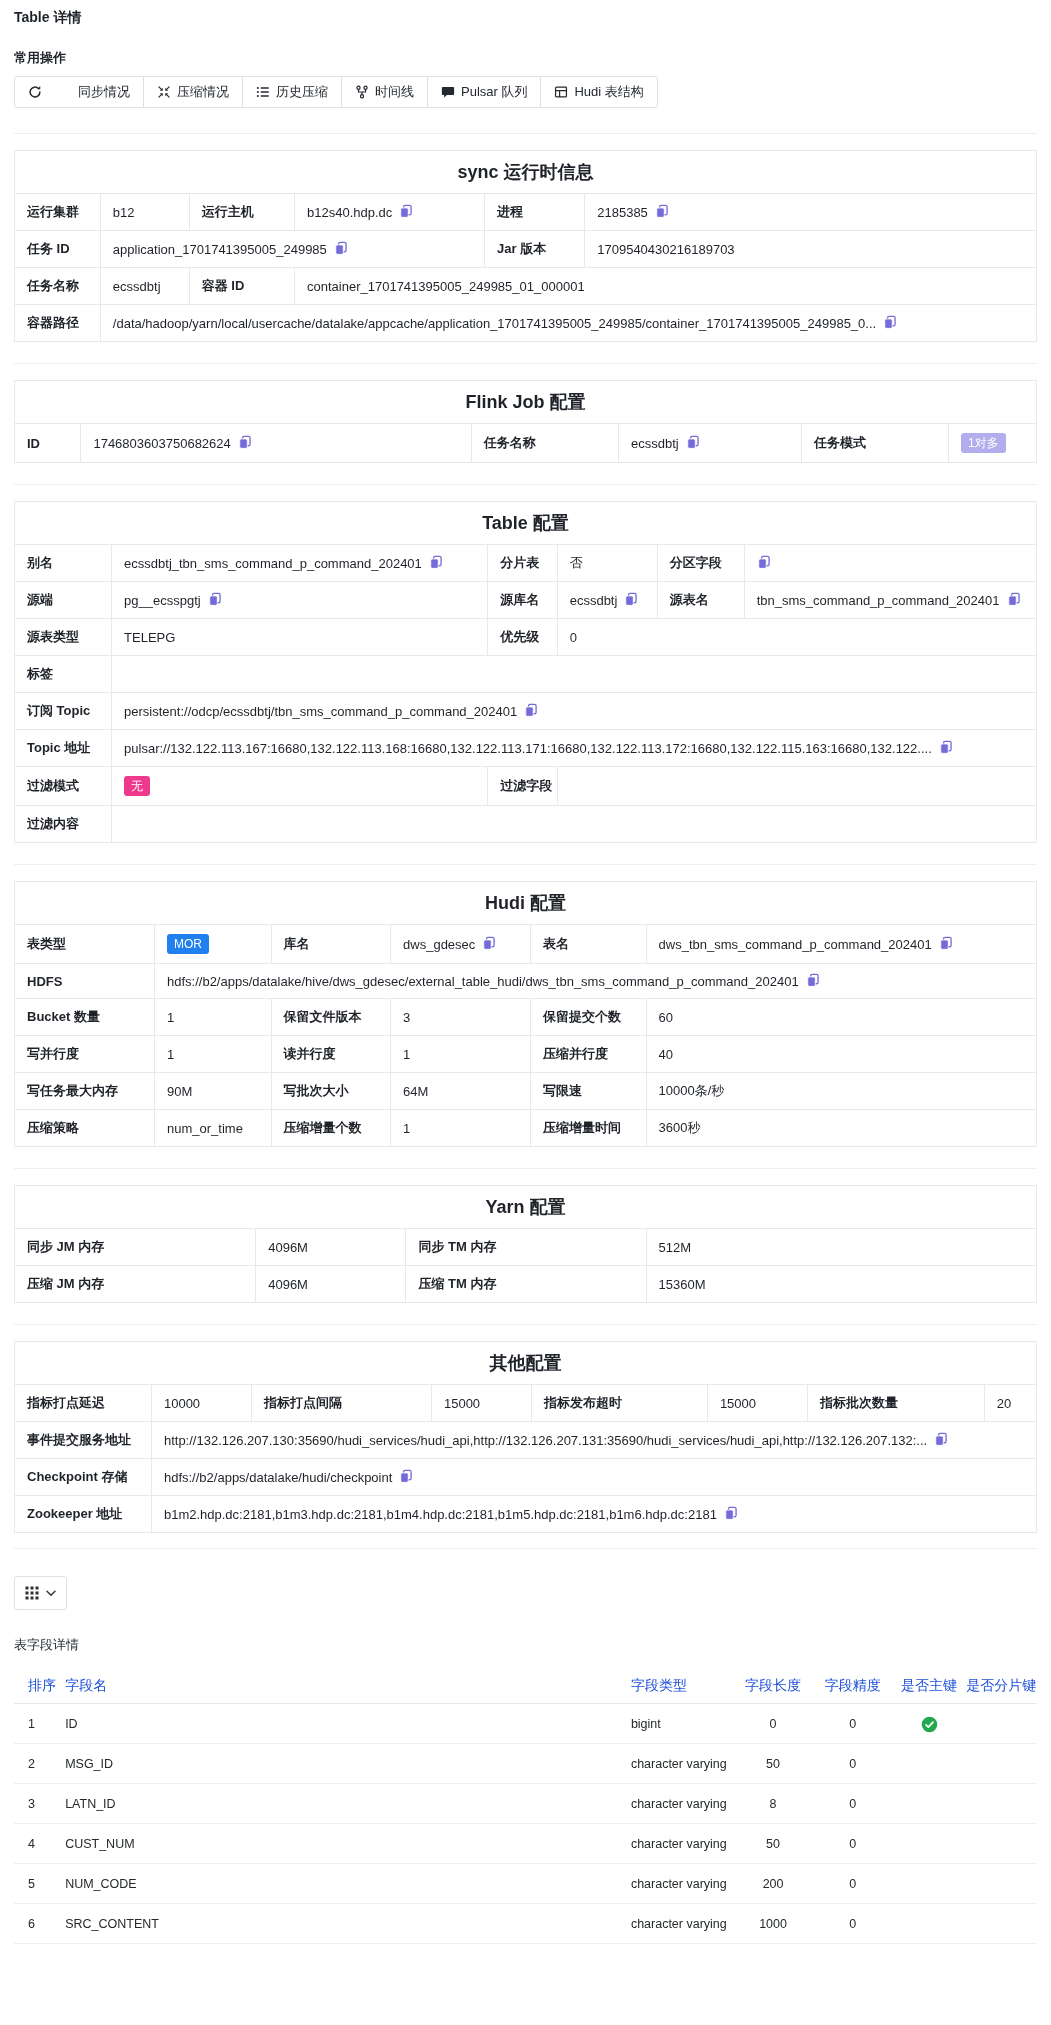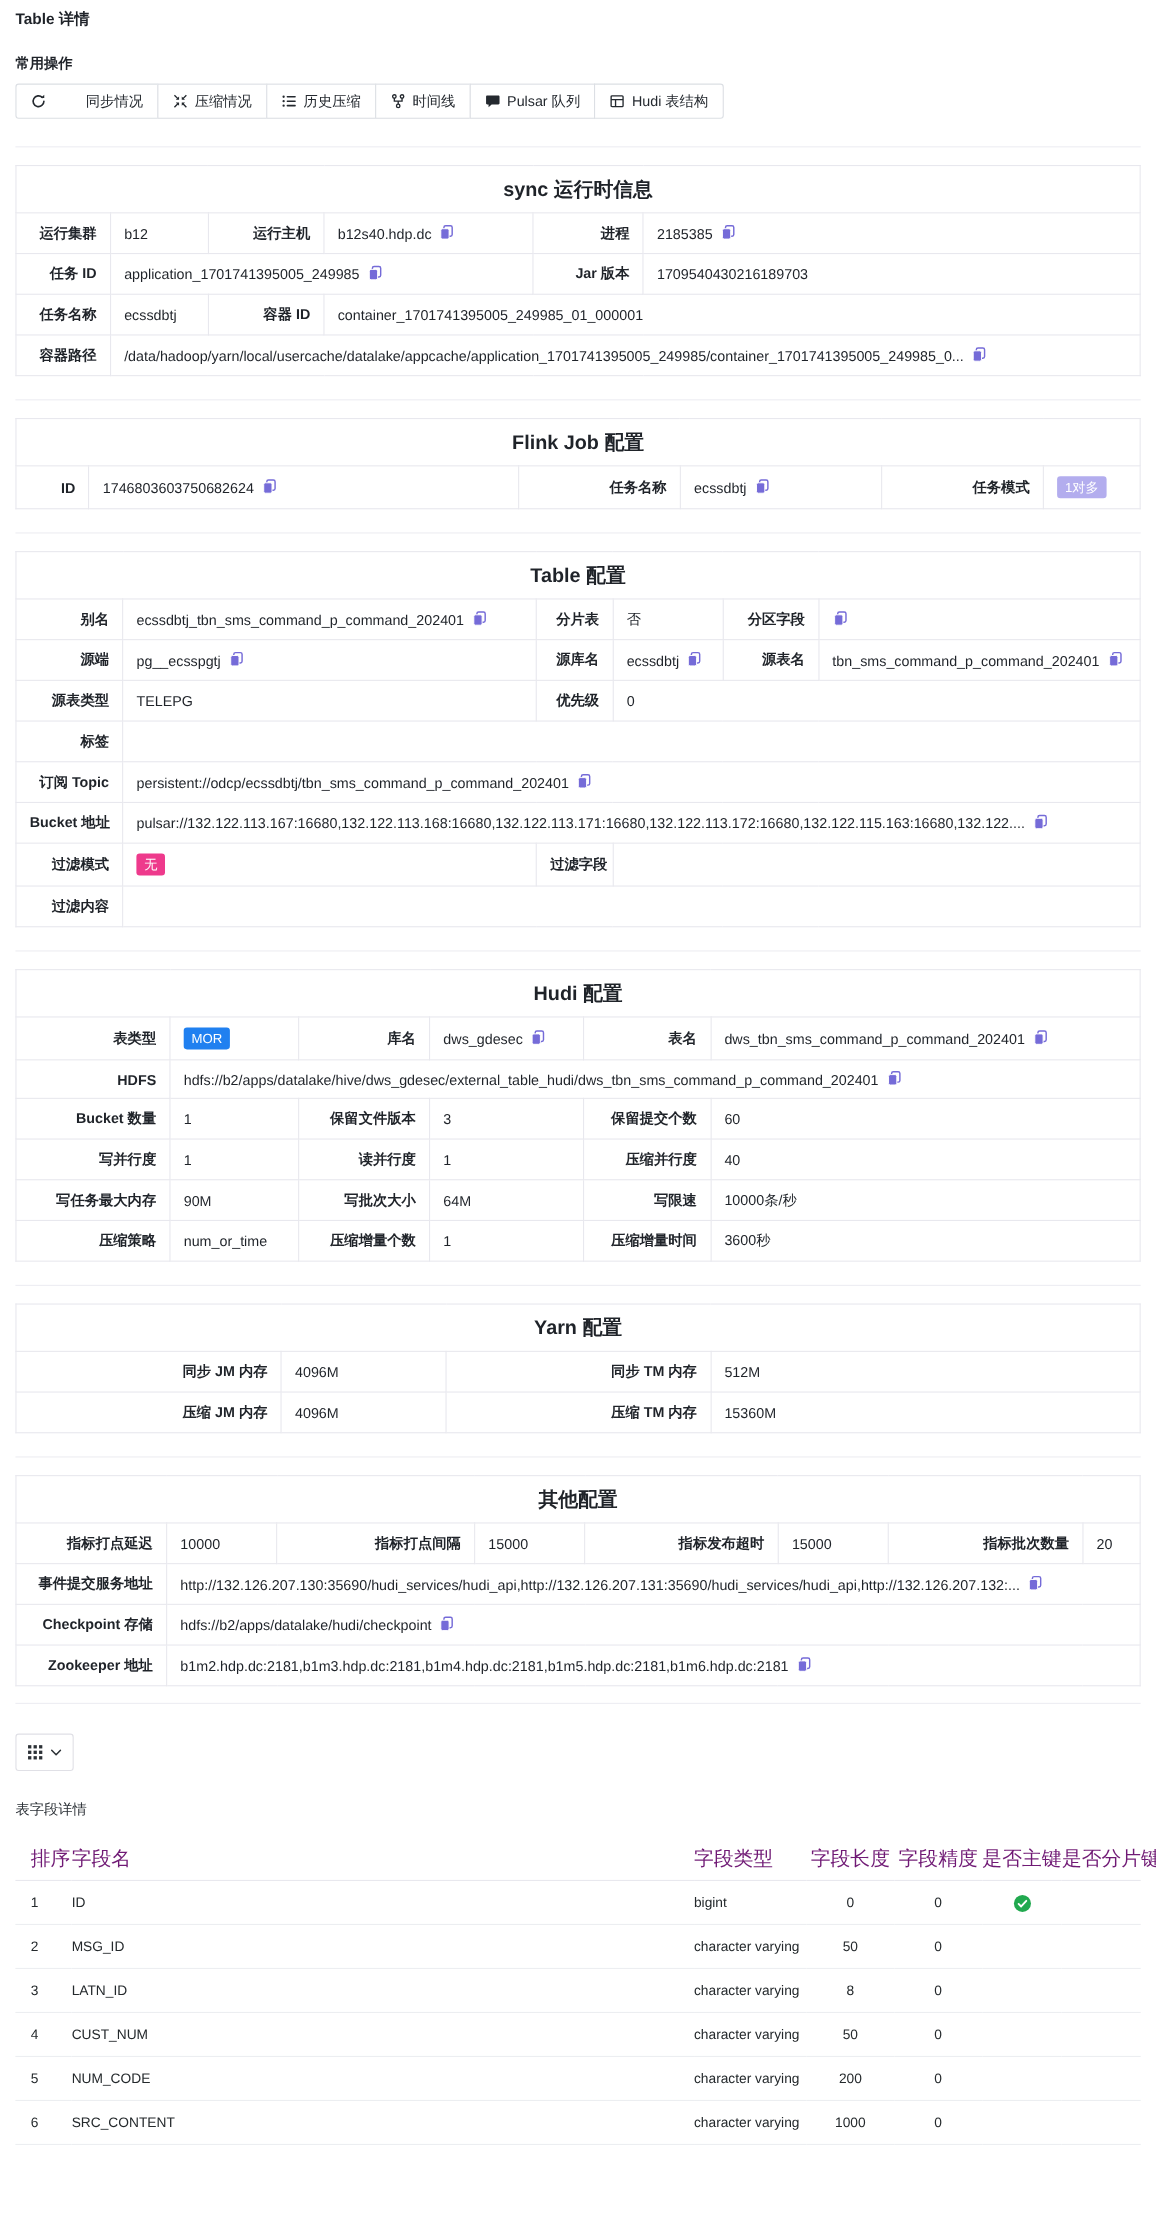--- a/index.html
+++ b/index.html
@@ -22,36 +22,36 @@
   .btn:last-child { border-radius:0 3px 3px 0; }
   .btn svg { flex:0 0 auto; }
   .divider { height:1px; background:#ededf2; }
   .d-top { margin-top:25px; }
   .d-mid { margin-top:21px; margin-bottom:8px; }
   table.cfg {
     width:100%; border-collapse:collapse; table-layout:fixed; margin-top:16px;
   }
   table.cfg td { border:1px solid #e8e8ee; padding:9px 12px; overflow:hidden; }
   td.cap { text-align:center; font-weight:700; padding:11px; font-size:18px; }
-  td.lbl { font-weight:700; text-align:right; padding:9px 4px; white-space:nowrap; }
+  td.lbl { font-weight:700; text-align:left; padding:9px 4px; white-space:nowrap; }
   td.val { text-align:left; white-space:nowrap; }
   .copy { margin-left:7px; vertical-align:-2px; cursor:pointer; }
   .tag { display:inline-block; border-radius:3px; color:#fff; font-size:12px; line-height:1; padding:4px 7px; }
   .tag-mode { background:#b3adee; }
   .tag-none { background:#ee3a8c; }
   .tag-mor  { background:#2080f0; font-weight:400; }
   .dd-btn {
     margin-top:19px; display:inline-flex; align-items:center; gap:7px;
     height:34px; padding:0 10px; background:#fff; border:1px solid #e0e0e6;
     border-radius:3px; cursor:pointer;
   }
   .fields-heading { margin-top:26px; font-size:13px; color:#2b3036;font-family:Liberation Mono, monospace; }
   table.fields { width:100%; border-collapse:collapse; table-layout:fixed; margin-top:15px; }
   table.fields th {
-    font-weight:500; color:#701a75; font-size:18px; text-align:left;
+    font-weight:500; color:#1d4ed8; font-size:14px; text-align:left;
     padding:8px 0; border-bottom:1px solid #e8e8ee; white-space:nowrap;
   }
   table.fields td {
     font-size:12.5px; color:#24292c; padding:6px 0; height:40px;
     border-bottom:1px solid #eceef1; vertical-align:middle; line-height:22px;
   }
   table.fields th:nth-child(1), table.fields td:nth-child(1) { padding-left:14px; }
   table.fields th:nth-child(n+4), table.fields td:nth-child(n+4) { text-align:center; }
   td.ftype { white-space:normal; word-break:break-word; padding-right:14px; }
   .hidden-defs { position:absolute; width:0; height:0; overflow:hidden; }
@@ -275,21 +275,21 @@
       <td class="lbl">标签</td>
       <td class="val" colspan="5"></td>
     </tr>
     <tr>
       <td class="lbl">订阅 Topic</td>
       <td class="val" colspan="5"><span>persistent://odcp/ecssdbtj/tbn_sms_command_p_command_202401</span><svg class="copy" width="14" height="15" viewBox="0 0 16 17">
               <use href="#sym-copy"></use>
             </svg></td>
     </tr>
     <tr>
-      <td class="lbl">Bucket 地址</td>
+      <td class="lbl">Topic 地址</td>
       <td class="val" colspan="5"><span>pulsar://132.122.113.167:16680,132.122.113.168:16680,132.122.113.171:16680,132.122.113.172:16680,132.122.115.163:16680,132.122....</span><svg class="copy" width="14" height="15" viewBox="0 0 16 17">
               <use href="#sym-copy"></use>
             </svg></td>
     </tr>
     <tr>
       <td class="lbl">过滤模式</td>
       <td class="val"><span class="tag tag-none">无</span></td>
       <td class="lbl">过滤字段</td>
       <td class="val" colspan="3"></td>
     </tr>

